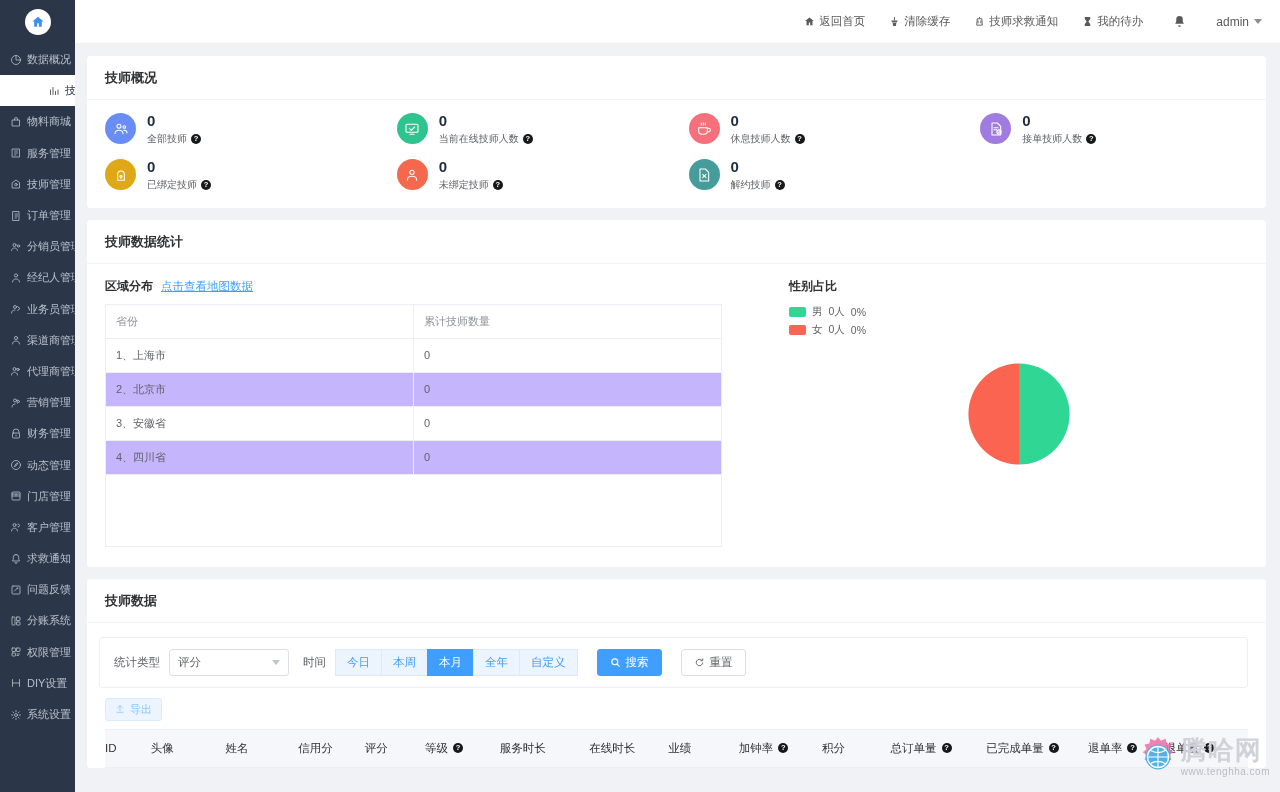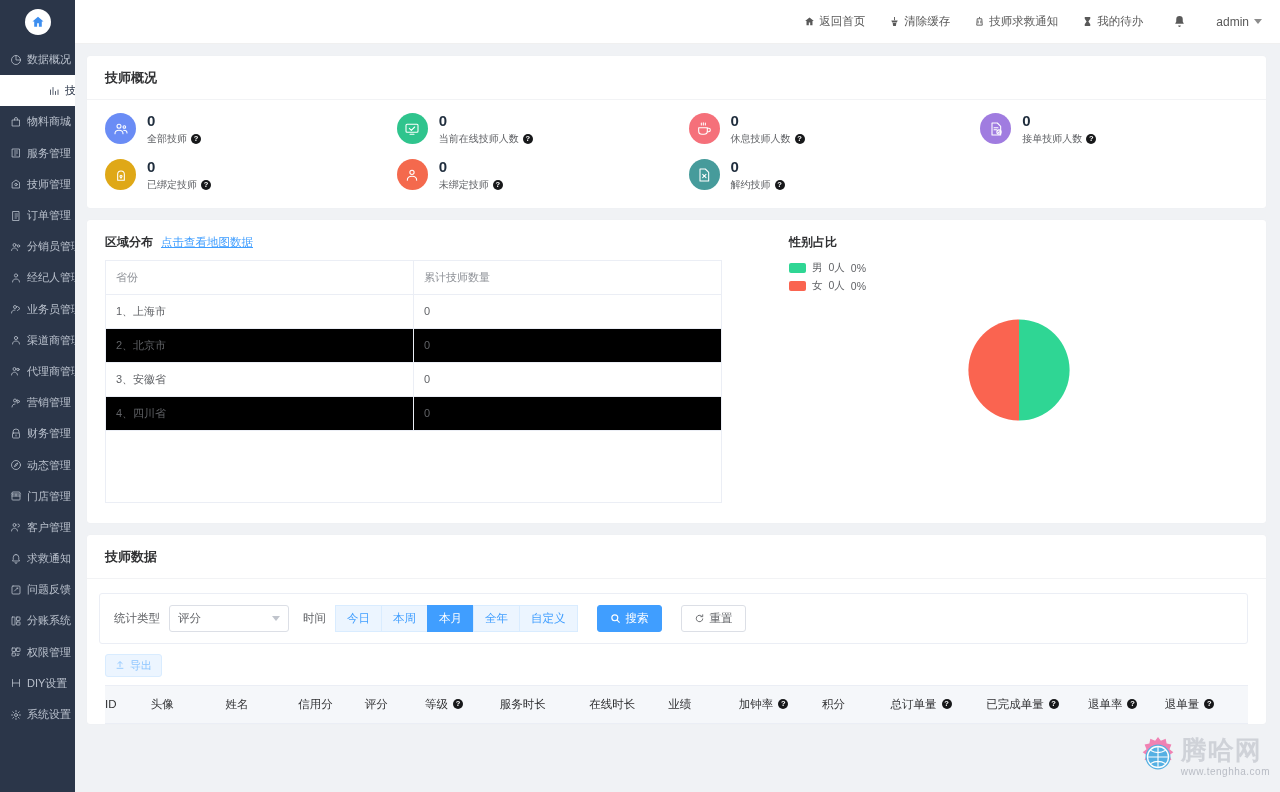--- a/index.html
+++ b/index.html
@@ -111,21 +111,21 @@
 
   table.region { width: 617px; border-collapse: collapse; border: 1px solid #ebeef5; }
   table.region th {
     text-align: left; font-weight: normal; font-size: 11px; color: #909399;
     padding: 9px 10px; border-bottom: 1px solid #ebeef5; background: #fff;
   }
   table.region td {
     font-size: 11px; color: #606266;
     padding: 9px 10px; border-bottom: 1px solid #ebeef5;
   }
-  table.region tr.alt td { background: #000000; }
+  table.region tr.alt td { background: #c4b5fd; }
   table.region td.colsep, table.region th.colsep { border-left: 1px solid #ebeef5; }
   .region-filler { height: 72px; border: 1px solid #ebeef5; border-top: none; width: 617px; background:#fff;}
 
   .gender-col { flex: 1; padding-left: 64px; }
   .gender-title { font-size: 12px; font-weight: bold; color: #303133; margin-bottom: 10px; }
   .legend-row { display: flex; align-items: center; gap: 6px; font-size: 10.5px; color: #606266; margin-bottom: 4px; }
   .legend-swatch { width: 17px; height: 10px; border-radius: 2px; flex-shrink: 0; }
   .pie-wrap { display: flex; justify-content: center; margin-top: 22px; }
 
   
@@ -574,20 +574,21 @@
                 <div class="stat-lbl">
                   <span>解约技师</span>
                   <span class="qmark">?</span>
                 </div>
               </div>
             </div>
           </div>
       </section>
 
       <section class="card">
+        <div class="card-title">技师数据统计</div>
         <div class="stats-body">
           <div class="region-col">
             <div class="sec-head">
               <span class="sec-title">区域分布</span>
               <span class="sec-link">点击查看地图数据</span>
             </div>
             <table class="region">
               <thead>
                 <tr>
                   <th style="width:308px">省份</th>

